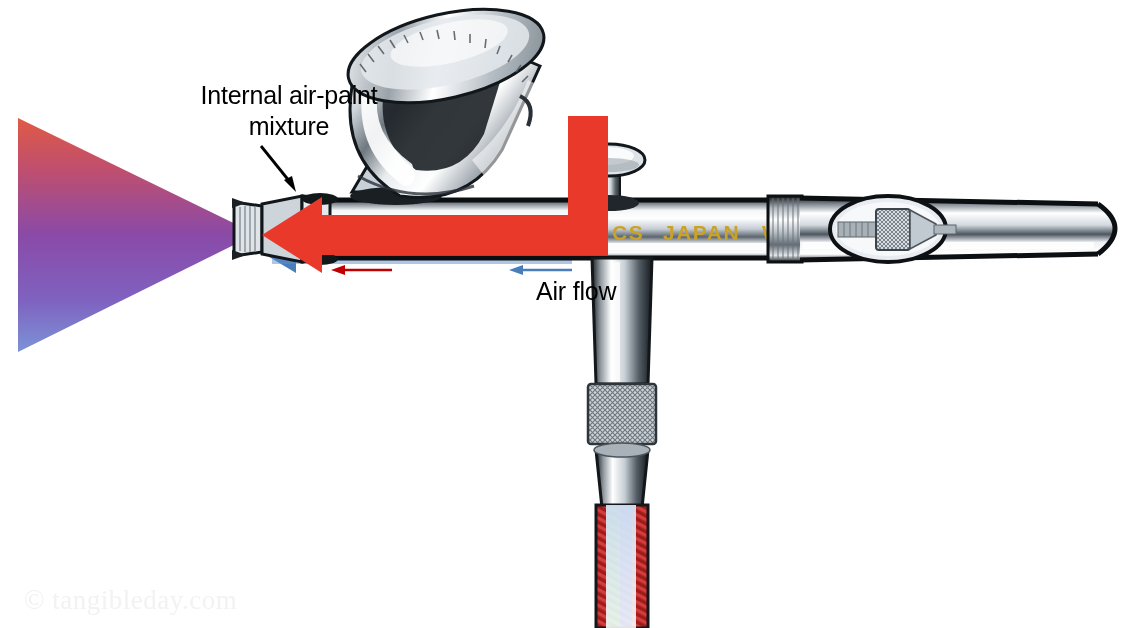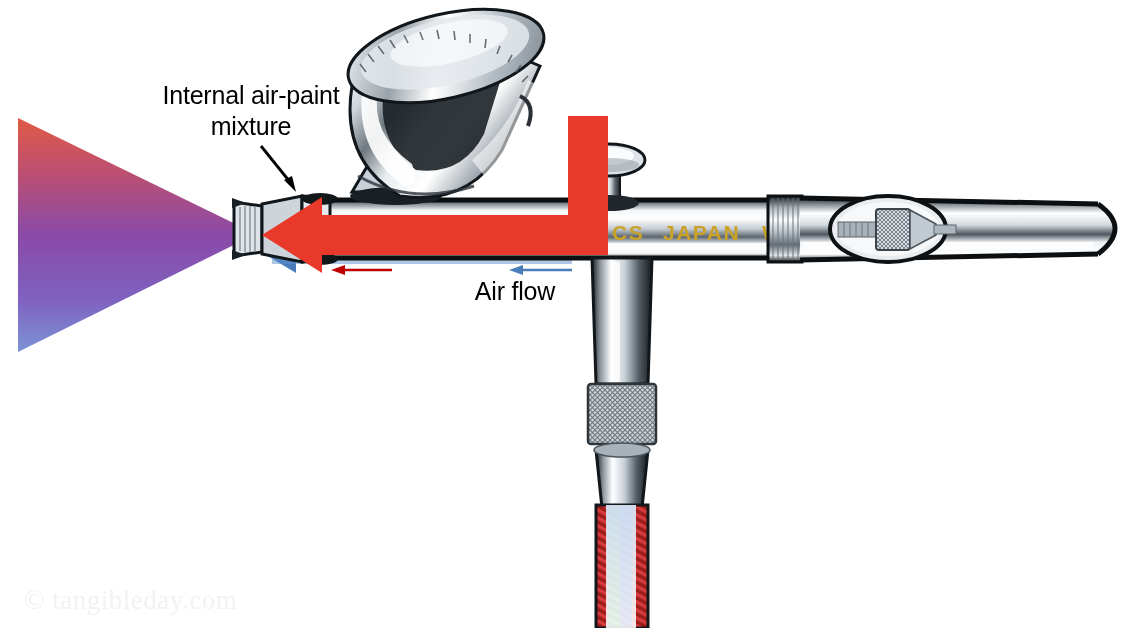--- a/index.html
+++ b/index.html
@@ -24,38 +24,38 @@
   }
   .anno-label {
     position: absolute;
     color: #000000;
     font-family: "Liberation Sans", sans-serif;
     font-size: 25px;
     line-height: 31px;
     letter-spacing: -0.2px;
     white-space: pre-line;
     user-select: none;
+    margin-left: 38px;
   }
   #label-internal-mixture {
     left: 156px;
     top: 80px;
     width: 190px;
     text-align: center;
   }
   #label-paint {
     left: 316px;
     top: 276px;
     width: 96px;
     text-align: center;
   }
   #label-airflow {
-    left: 456px;
+    left: 498px;
     top: 276px;
     width: 118px;
-    text-align: center;
   }
   #watermark {
     position: absolute;
     left: 24px;
     top: 585px;
     font-family: "Liberation Serif", serif;
     font-size: 27px;
     color: #f2f2f2;
     letter-spacing: 0.5px;
     user-select: none;

